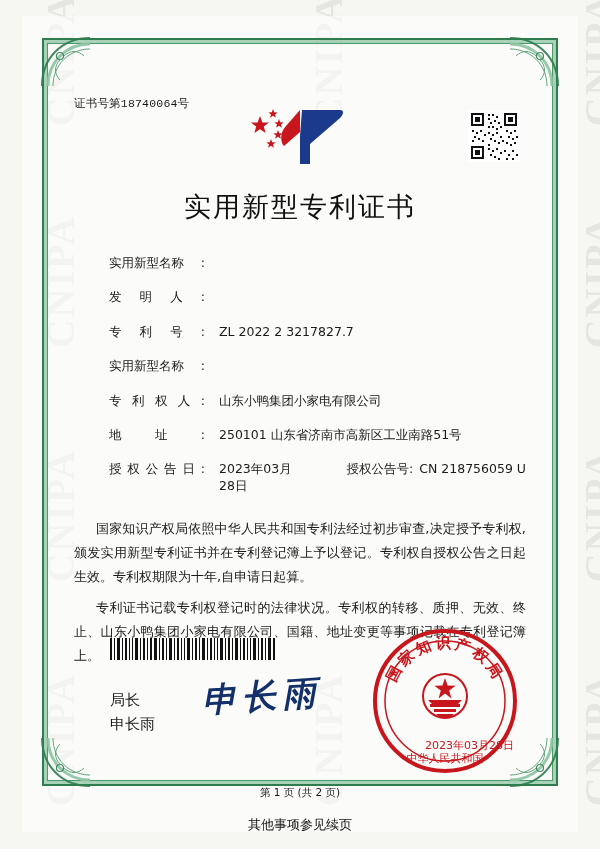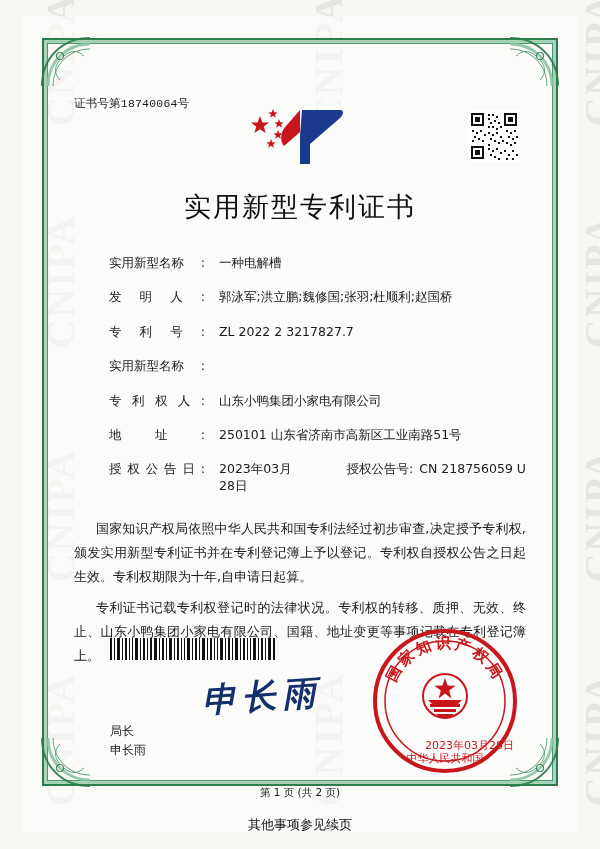--- a/index.html
+++ b/index.html
@@ -173,25 +173,24 @@
     width: 166px;
     height: 22px;
     z-index: 4;
   }
 
   
   .sig-block {
     position: absolute;
     left: 88px;
     top: 672px;
-    font-size: 12px;
+    font-size: 15px;
     line-height: 1.6;
     color: #1b1b1b;
     z-index: 4;
-    margin-top: 34px;
   }
   .sig-script {
     position: absolute;
     left: 180px;
     top: 658px;
     z-index: 5;
     font-family: "Liberation Serif", serif;
     font-size: 34px;
     color: #14306b;
     letter-spacing: 6px;
@@ -391,31 +390,29 @@
 
     <div class="title">实用新型专利证书</div>
 
     <div class="fields">
 
       <div class="frow">
         <div class="flabel">
           <span>实用新型名称</span>
           <span>:</span>
         </div>
-        <div class="fvalue">一种电解槽</div>
       </div>
 
       <div class="frow">
         <div class="flabel">
           <span>发</span>
           <span>明</span>
           <span>人</span>
           <span>:</span>
         </div>
-        <div class="fvalue">郭泳军;洪立鹏;魏修国;张羽;杜顺利;赵国桥</div>
       </div>
 
       <div class="frow">
         <div class="flabel">
           <span>专</span>
           <span>利</span>
           <span>号</span>
           <span>:</span>
         </div>
         <div class="fvalue">ZL 2022 2 3217827.7</div>

